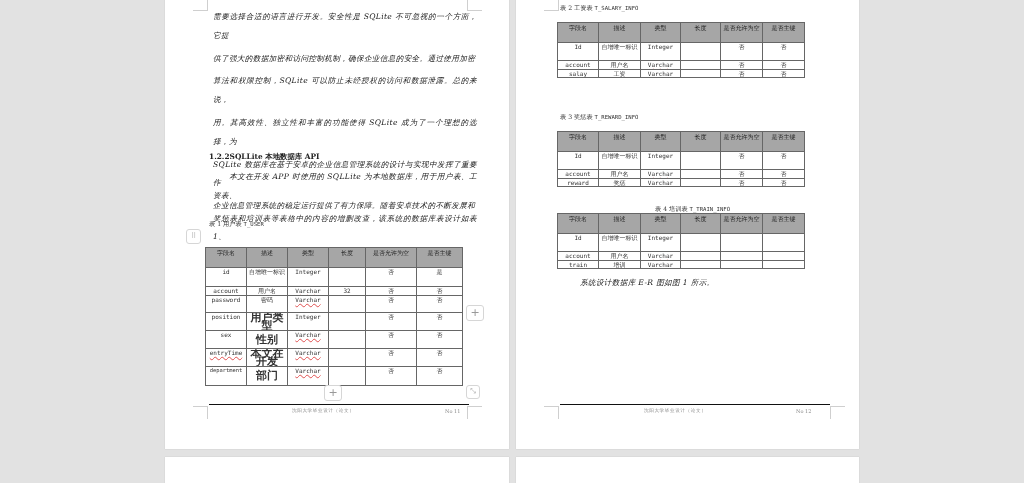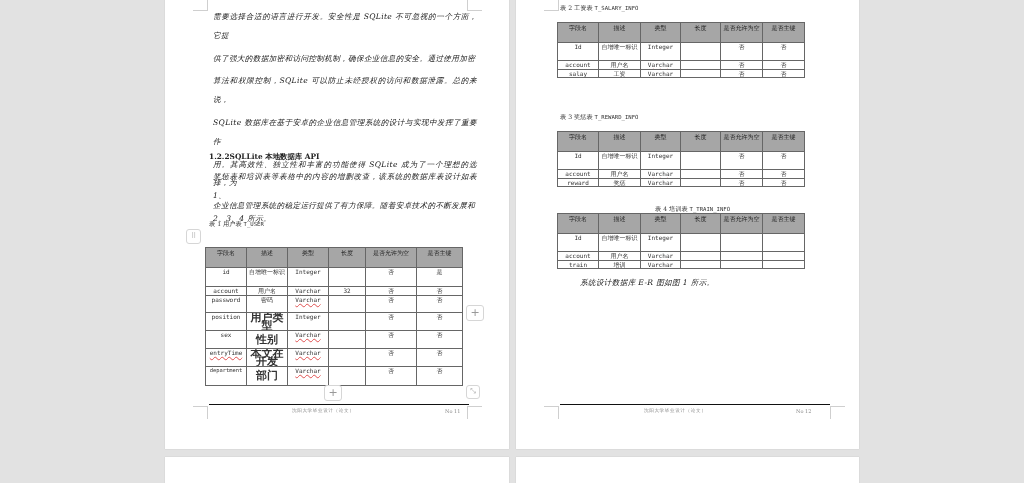--- a/index.html
+++ b/index.html
@@ -58,28 +58,29 @@
 <body>
 
 <div class="page p1">
   <div class="corner c-tl" style="left:28px; top:0;"></div>
   <div class="corner c-tr" style="left:302px; top:0;"></div>
 
   <div class="para" style="top:6px;">
     <p>需要选择合适的语言进行开发。安全性是 SQLite 不可忽视的一个方面，它提</p>
     <p>供了强大的数据加密和访问控制机制，确保企业信息的安全。通过使用加密</p>
     <p>算法和权限控制，SQLite 可以防止未经授权的访问和数据泄露。总的来说，</p>
+    <p>用。其高效性、独立性和丰富的功能使得 SQLite 成为了一个理想的选择，为</p>
     <p>SQLite 数据库在基于安卓的企业信息管理系统的设计与实现中发挥了重要作</p>
-    <p>用。其高效性、独立性和丰富的功能使得 SQLite 成为了一个理想的选择，为</p>
     <p>企业信息管理系统的稳定运行提供了有力保障。随着安卓技术的不断发展和</p>
   </div>
 
   <div class="heading" style="left:44px; top:154px;">1.2.2SQLLite 本地数据库 API</div>
 
   <div class="para" style="top:166px;">
+    <p>　　本文在开发 APP 时使用的 SQLLite 为本地数据库，用于用户表、工资表、</p>
     <p>奖惩表和培训表等表格中的内容的增删改查，该系统的数据库表设计如表 1、</p>
     <p>2、3、4 所示。</p>
   </div>
 
   <div class="caption" style="left:44px; top:222px;">
     <span>表 1 用户表 </span><span class="mono">T_USER</span>
   </div>
 
   <table class="dt" style="left:40px; top:249px; width:257px;">
     <colgroup>

